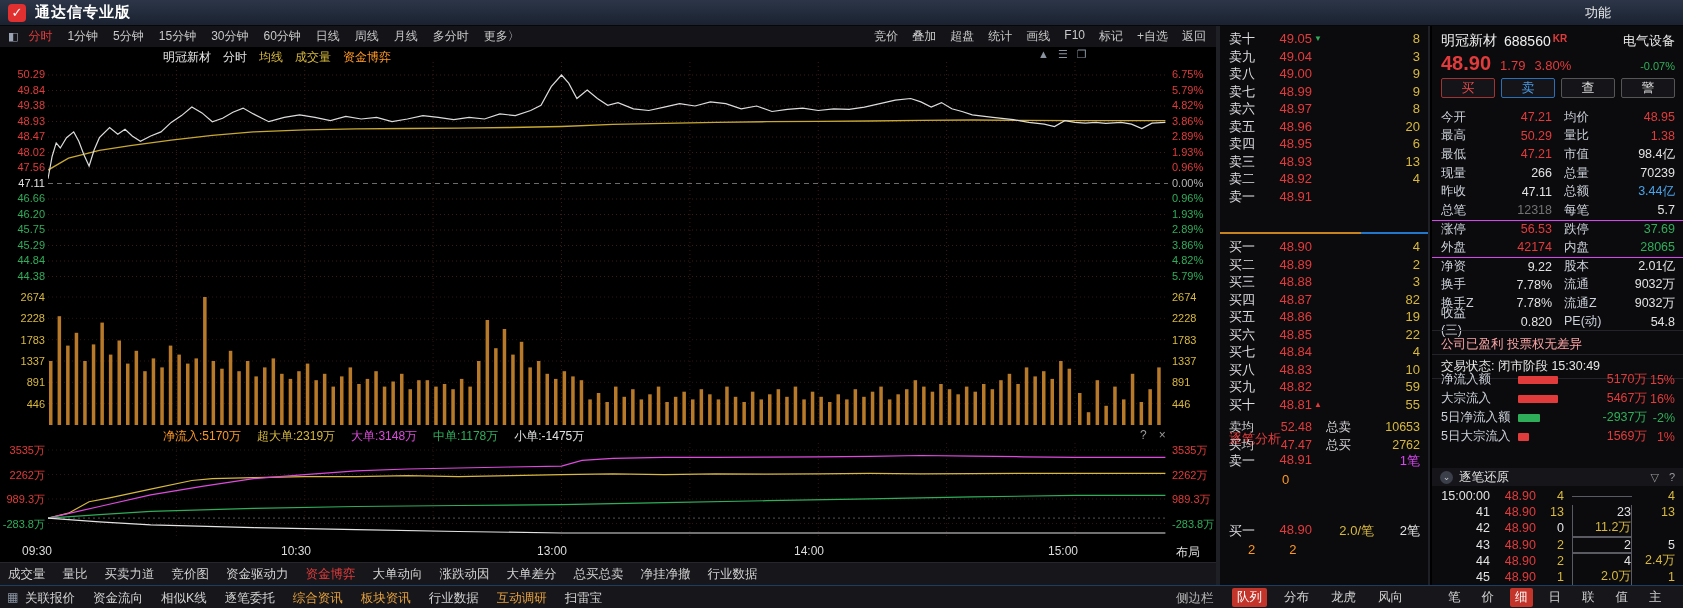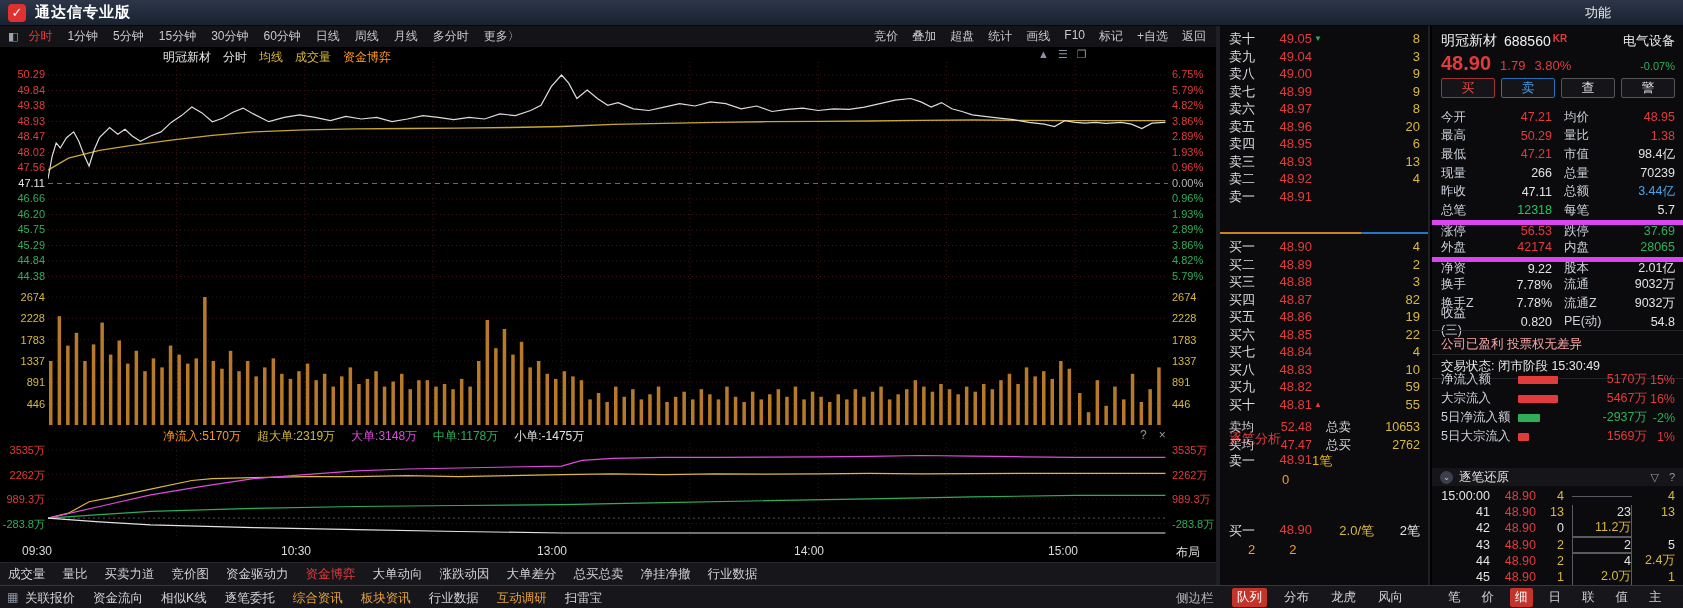--- a/index.html
+++ b/index.html
@@ -76,21 +76,21 @@
 .ip-btns{position:absolute;left:9px;top:52px;width:234px;display:flex;gap:6px}
 .ip-btn{flex:1;height:20px;line-height:18px;text-align:center;font-size:13px;background:#141419;border:1px solid #555;color:#d8d8d8;border-radius:2px}
 .ip-btn.buy{border-color:#a03333;color:#e24a4a}
 .ip-btn.sell{border-color:#2a6fb8;color:#4a9ae0}
 .ip-stats{position:absolute;left:0;top:82px;width:100%}
 .st-row{display:flex;height:18.6px;align-items:center;font-size:12.5px}
 .st-k{width:52px;padding-left:9px;color:#ccd1d9}
 .st-v{width:68px;text-align:right}
 .st-k2{width:52px;padding-left:12px;color:#ccd1d9}
 .st-v2{flex:1;text-align:right;padding-right:8px}
-.st-div{border-top:5px solid #d946ef}
+.st-div{border-top:1px solid #d946ef}
 .ip-line{position:absolute;left:0;width:100%;border-top:1px solid #23232a}
 .ip-notice{position:absolute;left:9px;top:310px;font-size:12.5px;color:#fca5a5;white-space:nowrap}
 .ip-status{position:absolute;left:9px;top:332px;font-size:12.5px;color:#e4e4e4;white-space:nowrap}
 .ip-flows{position:absolute;left:0;top:344px;width:100%}
 .fl-row{display:flex;align-items:center;height:19px;font-size:12.5px}
 .fl-k{width:86px;padding-left:9px;color:#ccd1d9;white-space:nowrap}
 .fl-bar{height:8px;border-radius:1px}
 .fl-v{flex:1;text-align:right}
 .fl-p{width:36px;text-align:right;padding-right:8px}
 .tr-head{position:absolute;left:0;top:442px;width:100%;height:18px;background:#15151a;display:flex;align-items:center;font-size:12.5px;color:#e0e0e0}
@@ -572,21 +572,21 @@
       </div>
       <div class="q-sum" style="top: 410px;">
         <span class="qs-k">买均</span>
         <span class="qs-v">47.47</span>
         <span class="qs-k2">总买</span>
         <span class="qs-v2">2762</span>
       </div>
       <div class="tk-row" style="top: 426px;">
         <span style="width: 44px; padding-left: 9px; color: rgb(220, 220, 224);">卖一</span>
         <span style="width: 48px; text-align: right; color: rgb(226, 59, 59);">48.91</span>
-        <span style="flex: 1 1 0%; padding-right: 8px; color: #eab308;">1笔</span>
+        <span style="flex: 1 1 0%; text-align: right; padding-right: 8px; color: #d946ef;">1笔</span>
       </div>
       <div class="tk-row" style="top: 446px;">
         <span style="padding-left: 62px; color: rgb(255, 152, 35);">0</span>
       </div>
       <div class="tk-row" style="top: 496px;">
         <span style="width: 44px; padding-left: 9px; color: rgb(220, 220, 224);">买一</span>
         <span style="width: 48px; text-align: right; color: rgb(226, 59, 59);">48.90</span>
         <span style="width: 62px; text-align: right; color: rgb(216, 185, 62);">2.0/笔</span>
         <span style="flex: 1 1 0%; text-align: right; padding-right: 8px; color: rgb(226, 226, 226);">2笔</span>
       </div>
@@ -641,21 +641,21 @@
           <span class="st-v2" style="color: rgb(226, 226, 226);">70239</span>
         </div>
         <div class="st-row">
           <span class="st-k">昨收</span>
           <span class="st-v" style="color: rgb(226, 226, 226);">47.11</span>
           <span class="st-k2">总额</span>
           <span class="st-v2" style="color: rgb(74, 163, 232);">3.44亿</span>
         </div>
         <div class="st-row">
           <span class="st-k">总笔</span>
-          <span class="st-v" style="color: #22c55e; text-align: right;">12318</span>
+          <span class="st-v" style="color: #737373; text-align: right;">12318</span>
           <span class="st-k2">每笔</span>
           <span class="st-v2" style="color: rgb(226, 226, 226);">5.7</span>
         </div>
         <div class="st-row st-div">
           <span class="st-k">涨停</span>
           <span class="st-v" style="color: rgb(226, 59, 59);">56.53</span>
           <span class="st-k2">跌停</span>
           <span class="st-v2" style="color: rgb(47, 174, 90);">37.69</span>
         </div>
         <div class="st-row">

